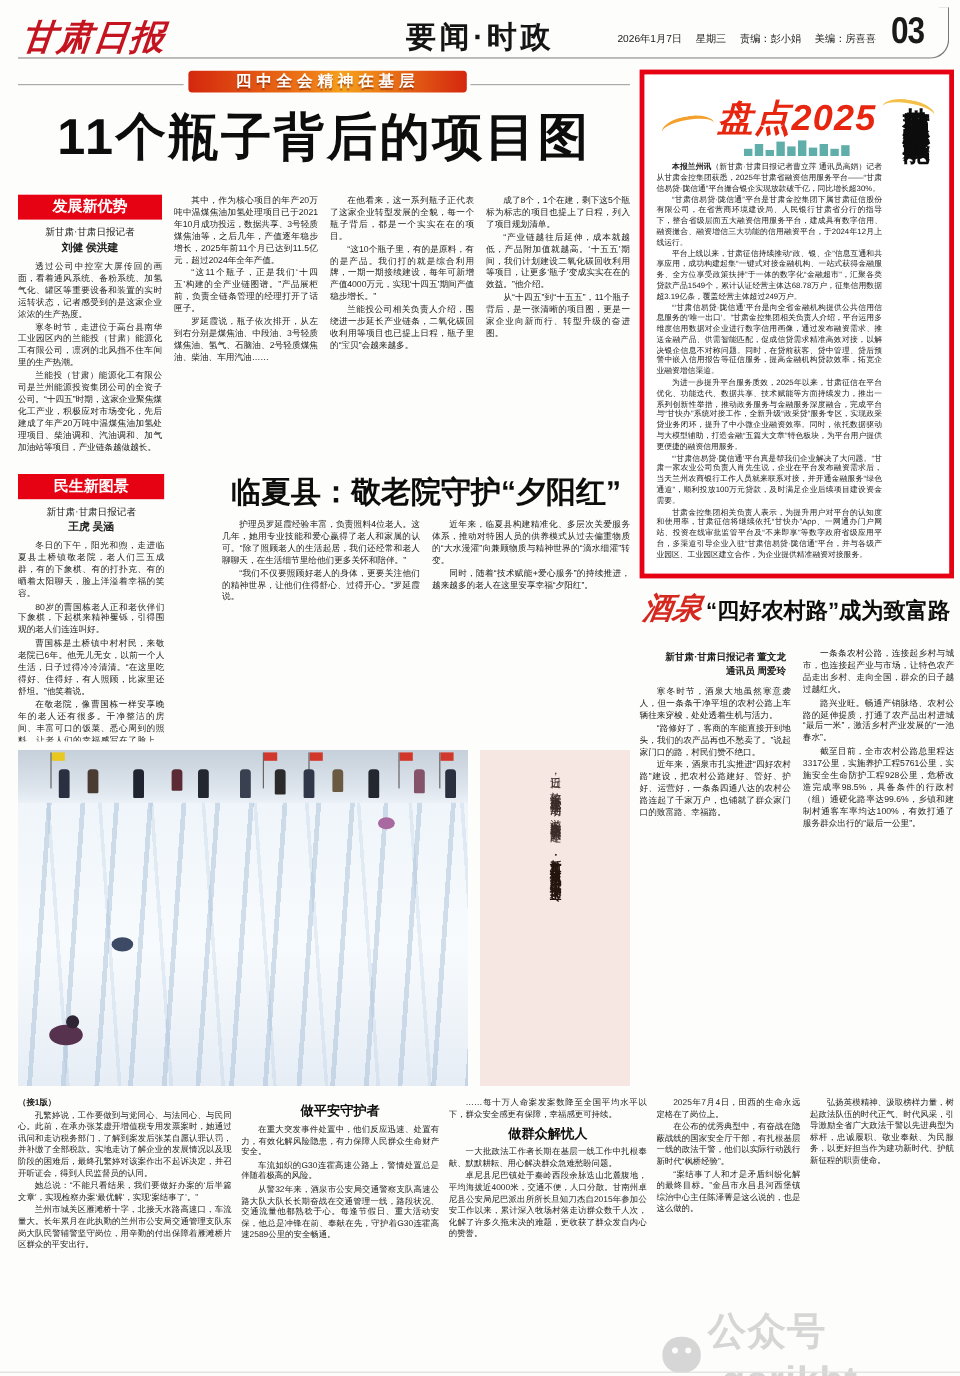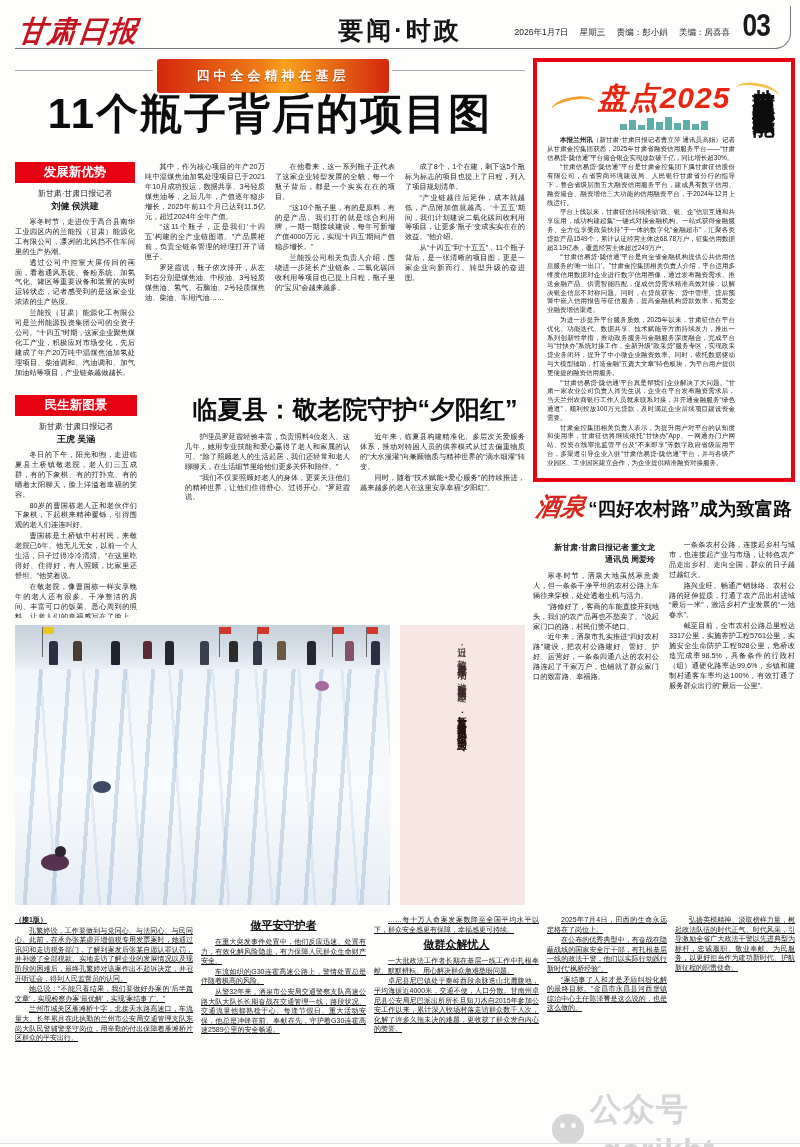--- a/index.html
+++ b/index.html
@@ -12,21 +12,21 @@
   .masthead{position:absolute;left:18px;top:12px;font-family:"DejaVu Serif",serif;
     font-weight:bold;font-style:italic;font-size:29px;color:#c41420;transform:skewX(-6deg);letter-spacing:1px;}
   .section-title{position:absolute;left:0;top:14px;width:800px;text-align:center;
     font-size:25px;font-weight:900;letter-spacing:3px;color:#151515;}
   .header-meta{position:absolute;right:70px;top:27px;font-size:8.5px;color:#222;white-space:nowrap;}
   .header-meta span{margin-left:9px;}
   .page-num{position:absolute;right:28px;top:8px;font-size:31px;font-weight:800;color:#1a1a1a;
     transform:scaleX(.85);letter-spacing:-1px;}
   
   .banner-line{position:absolute;top:70px;height:0;border-top:1px solid #aaa;}
-  .banner{position:absolute;left:157px;top:59px;width:232px;height:34px;border-radius:3px;
+  .banner{position:absolute;left:157px;top:59px;width:232px;height:18px;border-radius:3px;
     background:linear-gradient(90deg,#d4270e 0%,#ef7c17 45%,#f6a21c 55%,#d4270e 100%);
     color:#fff;font-size:13px;font-weight:800;display:flex;align-items:center;justify-content:center;
     letter-spacing:4px;text-shadow:0 1px 1px rgba(120,30,0,.6);}
   .headline1{position:absolute;left:15px;top:86px;width:510px;text-align:center;
     font-size:42px;font-weight:900;letter-spacing:2px;color:#0d0d0d;}
   .col-row{display:flex;gap:10px;overflow:hidden;}
   .col{flex:1;overflow:hidden;}
   .col p, .vcol p{font-size:7.2px;line-height:9.9px;text-align:justify;text-indent:2em;margin:0 0 1px;color:#1c1c1c;}
   .kicker{background:#e60213;color:#fff;height:21px;display:flex;align-items:center;
     justify-content:space-around;font-size:12.5px;font-weight:800;padding:0 6px;margin-bottom:5px;}
@@ -69,21 +69,21 @@
   .flag{position:absolute;width:11px;height:7px;top:2px;}
   .flag::before{content:'';position:absolute;left:-1px;top:0;width:1px;height:30px;background:#666;}
   .sledder{position:absolute;border-radius:50%;}
   
   .caption-box{position:absolute;left:400px;top:625px;width:125px;height:280px;background:#f6e7e3;
     display:flex;justify-content:center;align-items:center;}
   .caption-inner{writing-mode:vertical-lr;height:250px;font-size:9.5px;line-height:17px;color:#3a2b28;letter-spacing:1px;}
   .caption-credit{font-weight:800;color:#24160f;margin-top:8px;}
   
   .bottom-row{position:absolute;left:15px;top:915px;width:780px;height:226px;display:flex;gap:8px;overflow:hidden;}
-  .bcol{overflow:hidden;text-decoration:underline;}
+  .bcol{overflow:hidden;}
   .bcol p{font-size:7px;line-height:9.6px;text-align:justify;text-indent:2em;margin:0 0 1px;color:#1c1c1c;}
   .bcol p.no-indent{text-indent:0;font-weight:700;}
   .subhead{font-size:11px;font-weight:800;text-align:center;margin:3px 0 4px;color:#0d0d0d;}
   
   .watermark{position:absolute;left:552px;top:1088px;display:flex;align-items:center;gap:6px;opacity:.33;pointer-events:none;}
   .wm-icon{width:34px;height:30px;border-radius:48% 48% 46% 46%;background:#8a8a8a;position:relative;}
   .wm-icon::before,.wm-icon::after{content:'';position:absolute;top:9px;width:5px;height:5px;border-radius:50%;background:#fdfdfc;}
   .wm-icon::before{left:8px;} .wm-icon::after{right:8px;}
   .wm-text{font-size:32px;font-weight:800;color:#8a8a8a;letter-spacing:1px;}
   .footer-rule{position:absolute;left:0;top:1143px;width:800px;border-top:1px solid #ddd;}
@@ -108,22 +108,22 @@
 <div class="headline1">11个瓶子背后的项目图</div>
 
 <div class="col-row abs" style="left:15px;top:162px;width:510px;height:230px;">
   <div class="col">
     <div class="kicker">发展新优势</div>
     <div class="byline">
       <span>新甘肃·甘肃日报记者</span><br>
       <b>刘健 侯洪建</b>
     </div>
     <div>
+        <p>透过公司中控室大屏传回的画面，看着通风系统、备粉系统、加氢气化、罐区等重要设备和装置的实时运转状态，记者感受到的是这家企业浓浓的生产热度。</p>
         <p>寒冬时节，走进位于高台县南华工业园区内的兰能投（甘肃）能源化工有限公司，凛冽的北风挡不住车间里的生产热潮。</p>
-        <p>透过公司中控室大屏传回的画面，看着通风系统、备粉系统、加氢气化、罐区等重要设备和装置的实时运转状态，记者感受到的是这家企业浓浓的生产热度。</p>
         <p>兰能投（甘肃）能源化工有限公司是兰州能源投资集团公司的全资子公司。“十四五”时期，这家企业聚焦煤化工产业，积极应对市场变化，先后建成了年产20万吨中温煤焦油加氢处理项目、柴油调和、汽油调和、加气加油站等项目，产业链条越做越长。</p>
       </div>
   </div>
   <div class="col">
       <div>
         <p>其中，作为核心项目的年产20万吨中温煤焦油加氢处理项目已于2021年10月成功投运，数据共享、3号轻质煤焦油等，之后几年，产值逐年稳步增长，2025年前11个月已达到11.5亿元，超过2024年全年产值。</p>
         <p>“这11个瓶子，正是我们‘十四五’构建的全产业链图谱。”产品展柜前，负责全链条管理的经理打开了话匣子。</p>
         <p>罗延霞说，瓶子依次排开，从左到右分别是煤焦油、中段油、3号轻质煤焦油、氢气、石脑油、2号轻质煤焦油、柴油、车用汽油……</p>
       </div>
     </div>

